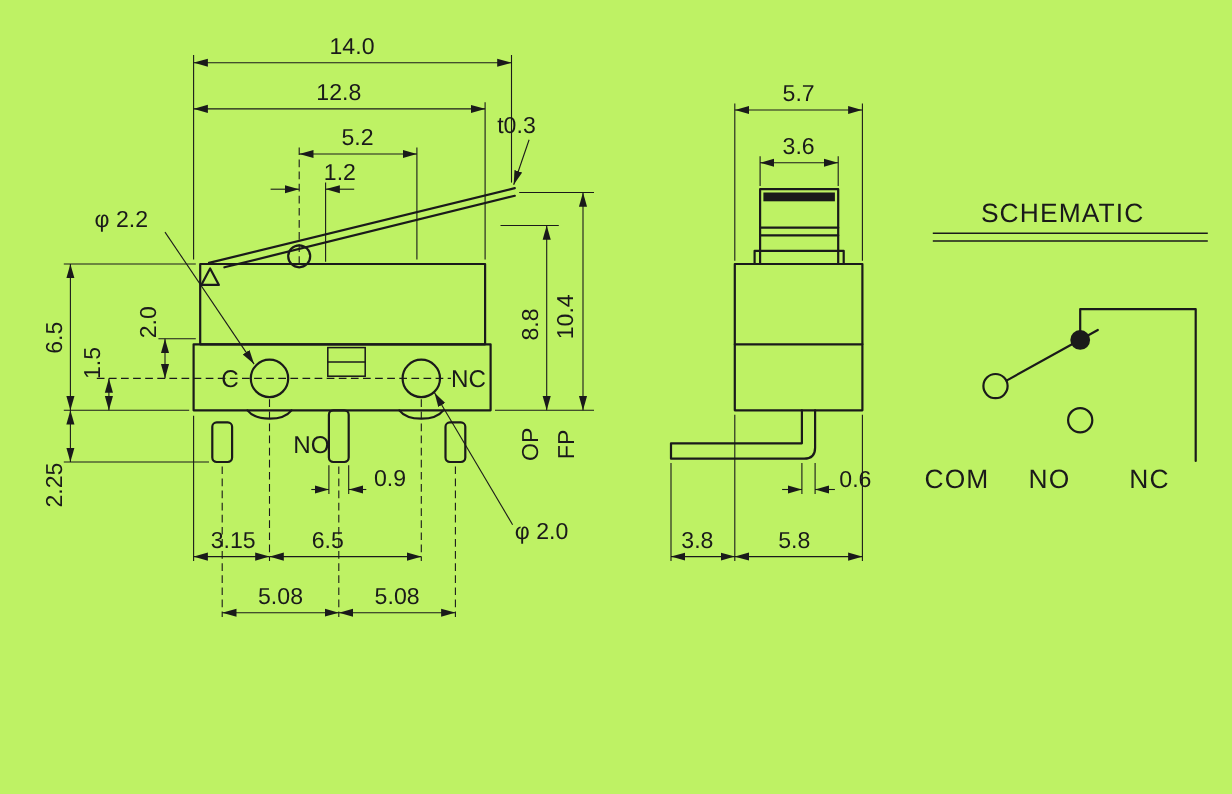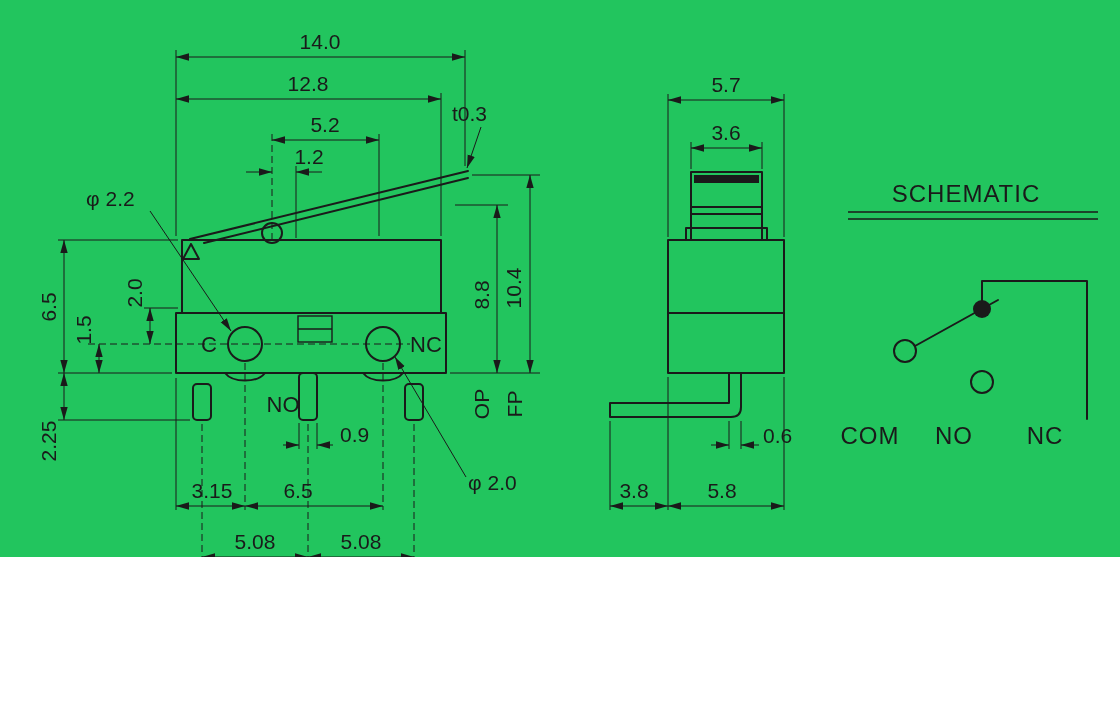--- a/index.html
+++ b/index.html
@@ -1,16 +1,16 @@
 <!DOCTYPE html>
 <html><head>
 <meta charset="utf-8">
 <style>
   html,body{margin:0;padding:0;background:#ffffff;}
-  .canvas{width:1120px;height:557px;background:#22c55e;position:relative;overflow:hidden;
+  .canvas{width:1120px;height:722px;background:#bef264;position:relative;overflow:hidden;
           font-family:"Liberation Sans", sans-serif;}
   svg{display:block;}
   svg text{fill:#1a1a1a;font-family:"Liberation Sans", sans-serif;}
   .dim{font-size:21px;}
   .lbl{font-size:22px;}
   .big{font-size:24px;letter-spacing:1px;}
   .object{stroke:#1a1a1a;stroke-width:2;fill:none;stroke-linecap:round;stroke-linejoin:round;}
   .thin{stroke:#1a1a1a;stroke-width:1.4;fill:none;}
   .dimline{stroke:#1a1a1a;stroke-width:1;fill:none;}
   .ext{stroke:#1a1a1a;stroke-width:1;fill:none;}

